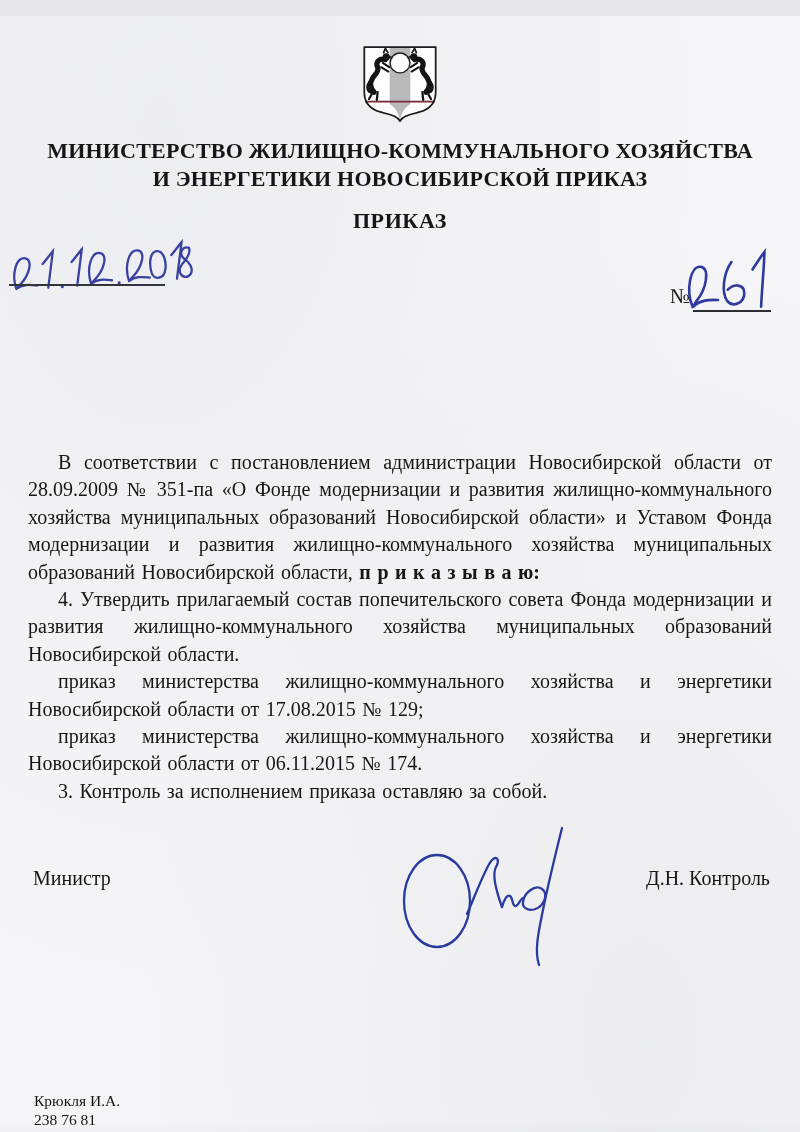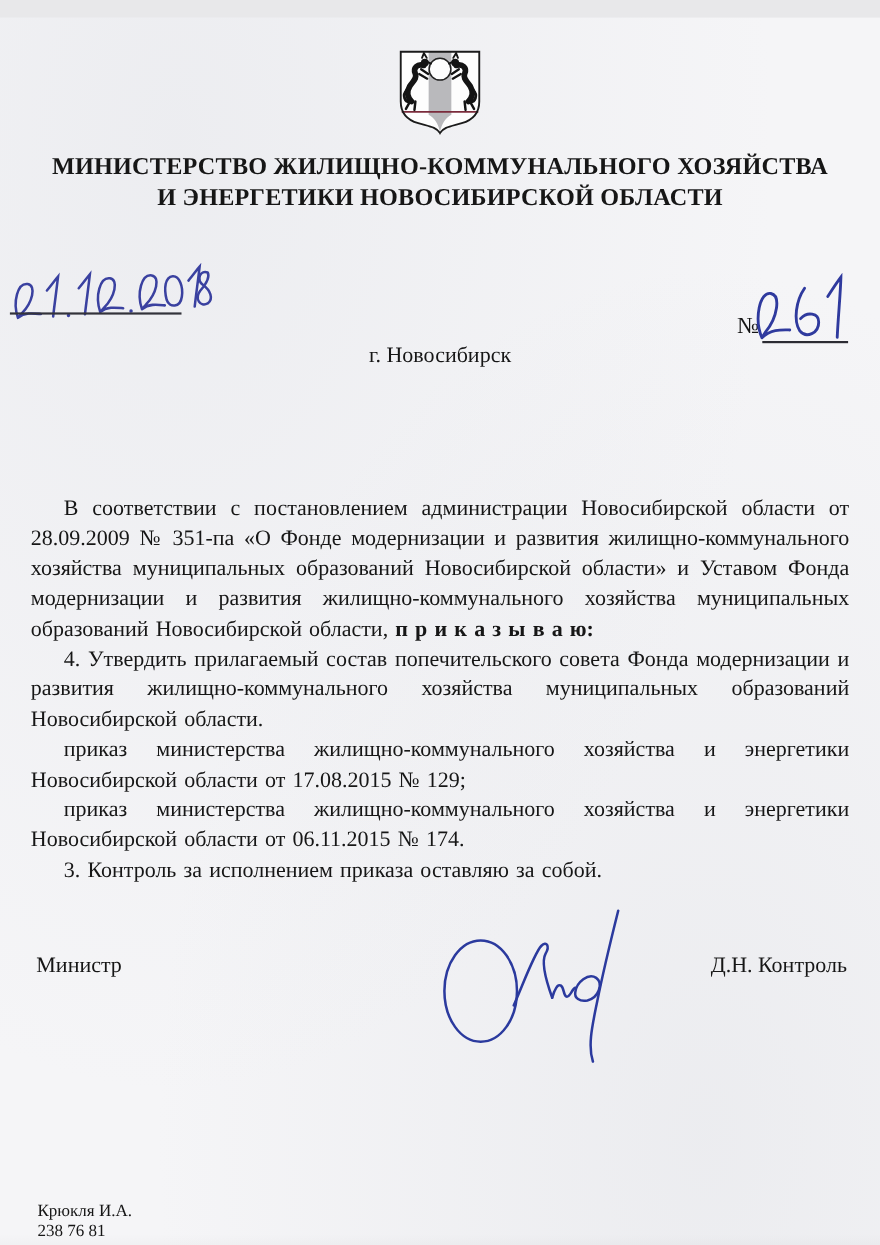--- a/index.html
+++ b/index.html
@@ -77,23 +77,24 @@
     <path d="M38,4.5 L62,4.5 L62,71 C56,74 52,80 50,89 C48,80 44,74 38,71 Z" fill="#b9b9bc"></path>
     <line x1="9.5" y1="68" x2="90.5" y2="68" stroke="#7a2b3b" stroke-width="1.8"></line>
     <circle cx="50" cy="23" r="11.5" fill="#fdfdfd" stroke="#222" stroke-width="1.6"></circle>
     <use href="#sable"></use>
     <use href="#sable" transform="translate(100,0) scale(-1,1)"></use>
     <path d="M8.5,4.5 L91.5,4.5 L91.5,57 C91.5,70 85,76.5 73,80 C61,83.5 54,84 50,90.5 C46,84 39,83.5 27,80 C15,76.5 8.5,70 8.5,57 Z" fill="none" stroke="#1b1b1b" stroke-width="2"></path>
   </svg>
 
   <div class="ministry">
     <div>МИНИСТЕРСТВО ЖИЛИЩНО-КОММУНАЛЬНОГО ХОЗЯЙСТВА</div>
-    <div>И ЭНЕРГЕТИКИ НОВОСИБИРСКОЙ ОБЛАСТИ</div>
+    <div>И ЭНЕРГЕТИКИ НОВОСИБИРСКОЙ ПРИКАЗ</div>
   </div>
 
+  <div class="doc-type">ПРИКАЗ</div>
 
   <div class="date-block">
     <svg class="date-script" width="190" height="58" viewBox="0 0 190 58" role="img" fill="none" stroke="#3a41a0" stroke-width="2.3" stroke-linecap="round" aria-label="21.12.2018">
       <path d="M9,45 C5,30 11,13 20,15 C28,17 23,32 13,41 L9,45 C16,40 24,42 30,43"></path>
       <path d="M37,22 C41,18 45,13 48,10 C46,21 43,35 41,46"></path>
       <circle cx="55" cy="46" r="1.6" fill="#3a41a0" stroke="none"></circle>
       <path d="M66,22 C70,18 74,13 77,10 C75,21 72,35 70,46"></path>
       <path d="M84,45 C80,30 86,13 95,15 C103,17 98,32 88,41 L84,45 C91,40 99,42 105,43"></path>
       <circle cx="112" cy="46" r="1.6" fill="#3a41a0" stroke="none"></circle>
       <path d="M122,45 C118,30 124,13 133,15 C141,17 136,32 126,41 L122,45 C129,40 137,42 143,43"></path>
@@ -107,21 +108,20 @@
   <div class="number-block">
     <span class="no-label">№</span>
     <svg class="no-script" width="110" height="74" viewBox="0 0 110 74" role="img" fill="none" stroke="#2f3a9e" stroke-width="2.6" stroke-linecap="round" aria-label="261">
       <path d="M12,56 C7,38 15,14 25,17 C34,20 28,40 16,51 L12,56 C21,49 31,51 38,52"></path>
       <path d="M56,16 C47,26 42,44 47,54 C52,62 64,58 65,48 C66,40 56,37 49,43"></path>
       <path d="M76,26 C81,20 86,14 90,10 C88,24 83,46 80,64"></path>
     </svg>
     <div class="no-underline"></div>
   </div>
 
-  <div class="city">г. Новосибирск</div>
 
 
   <div class="body-text">
     <p><span>В соответствии с постановлением администрации Новосибирской области от 28.09.2009 № 351-па «О Фонде модернизации и развития жилищно-коммунального хозяйства муниципальных образований Новосибирской области» и Уставом Фонда модернизации и развития жилищно-коммунального хозяйства муниципальных образований Новосибирской области, </span><span class="kw">п р и к а з ы в а ю:</span></p>
     <p>4. Утвердить прилагаемый состав попечительского совета Фонда модернизации и развития жилищно-коммунального хозяйства муниципальных образований Новосибирской области.</p>
     <p>приказ министерства жилищно-коммунального хозяйства и энергетики Новосибирской области от 17.08.2015 № 129;</p>
     <p>приказ министерства жилищно-коммунального хозяйства и энергетики Новосибирской области от 06.11.2015 № 174.</p>
     <p>3. Контроль за исполнением приказа оставляю за собой.</p>
   </div>
 

